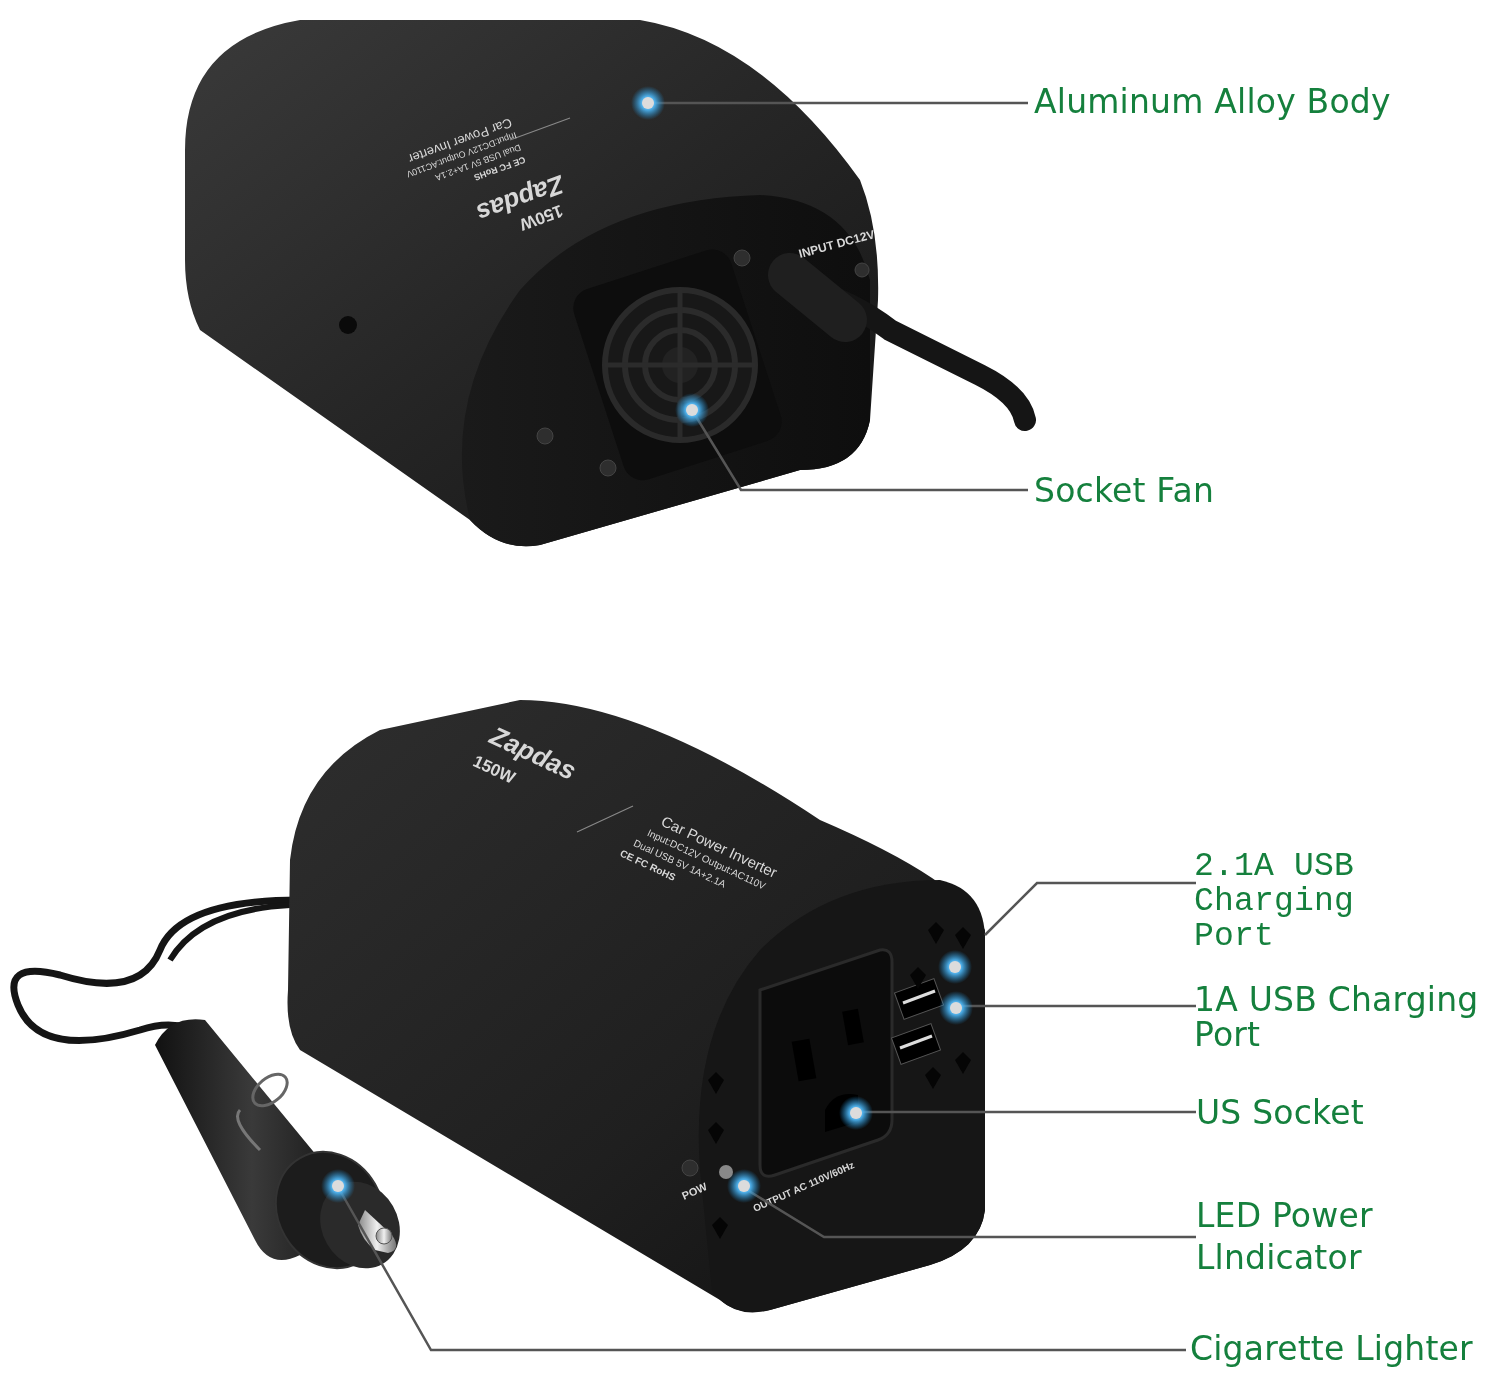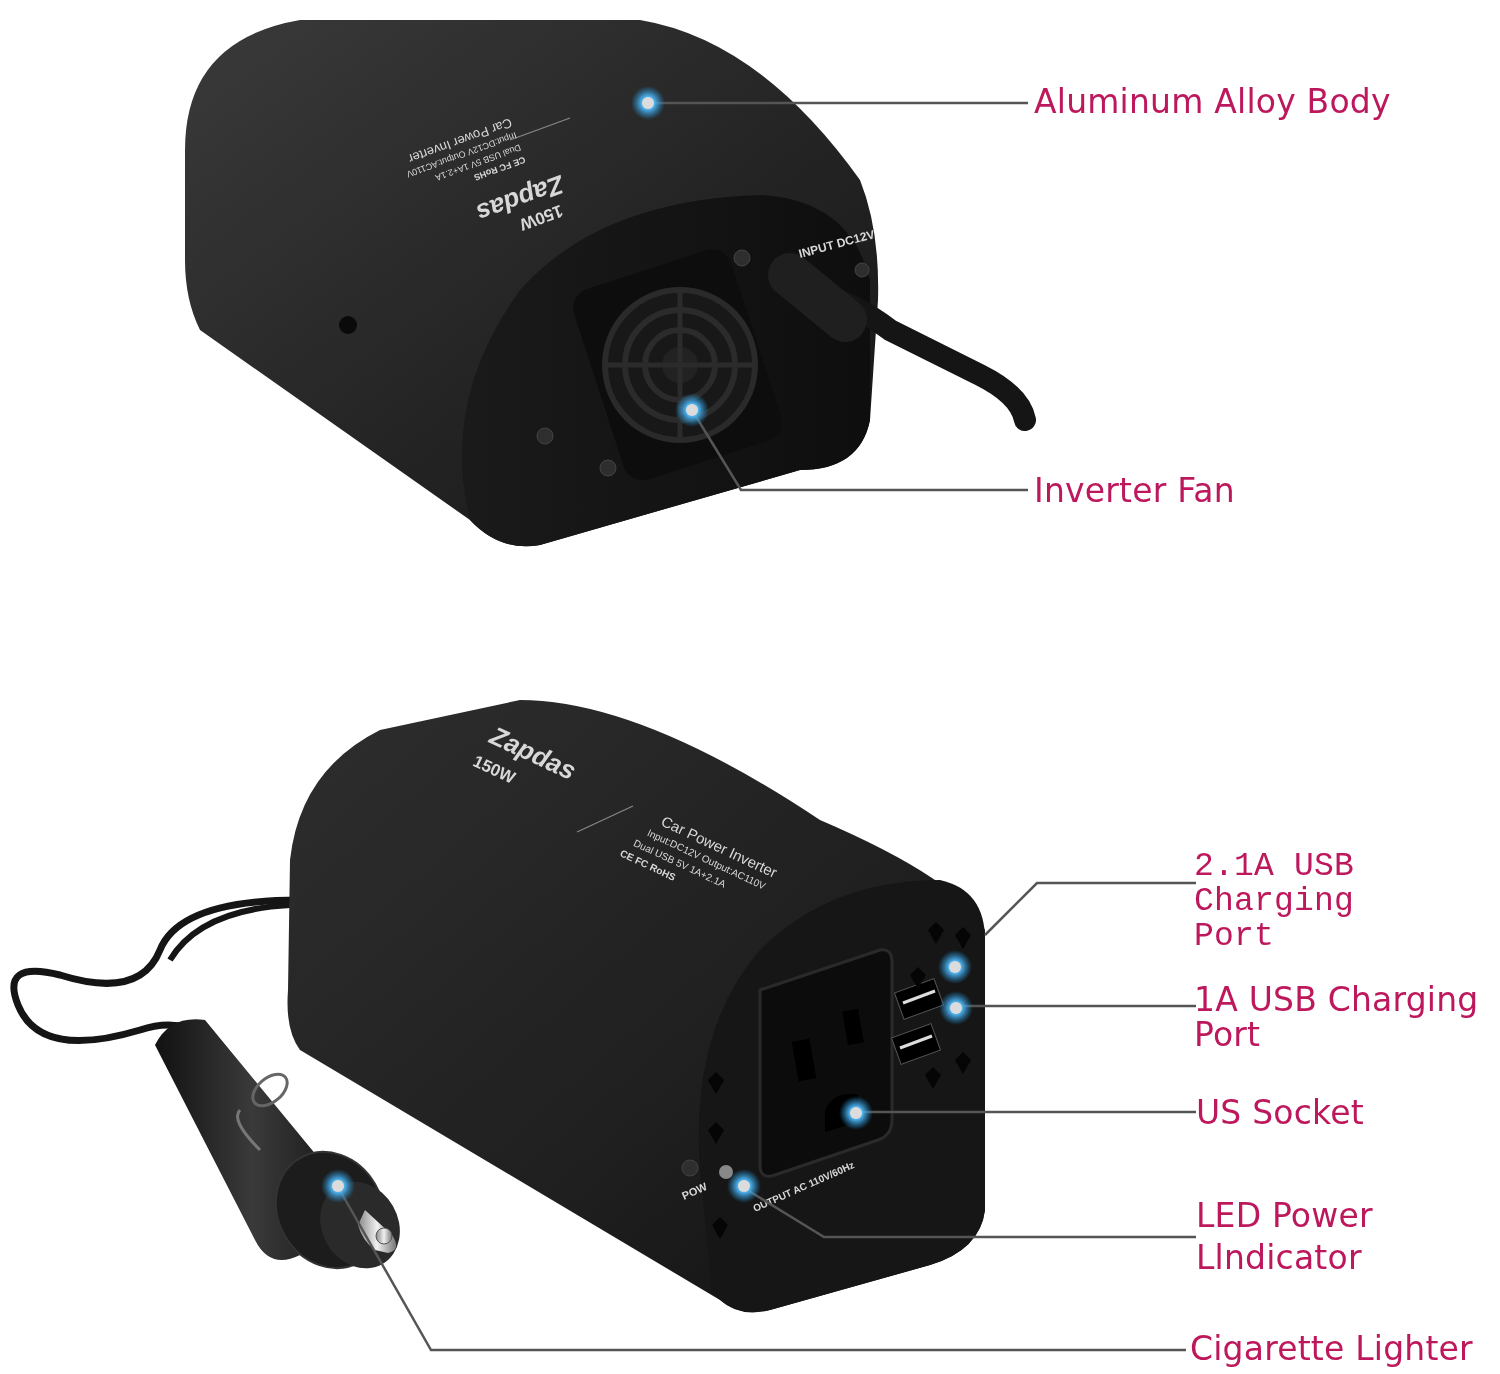--- a/index.html
+++ b/index.html
@@ -1,19 +1,19 @@
 <!DOCTYPE html>
 <html><head>
 <meta charset="utf-8">
 <style>
   html,body{margin:0;padding:0;background:#ffffff;}
   body{width:1500px;height:1374px;position:relative;overflow:hidden;font-family:"DejaVu Sans","Liberation Sans",sans-serif;}
   .stage{position:absolute;left:0;top:0;width:1500px;height:1374px;}
   svg.art{position:absolute;left:0;top:0;}
-  .label{position:absolute;color:#be185d;font-size:33px;line-height:35px;letter-spacing:0.2px;font-family:"DejaVu Sans","Liberation Sans",sans-serif;}
+  .label{position:absolute;color:#15803d;font-size:33px;line-height:35px;letter-spacing:0.2px;font-family:"DejaVu Sans","Liberation Sans",sans-serif;}
   .etch{fill:#d8d8d8;font-family:"Liberation Sans",sans-serif;}
   .dot-glow{fill:url(#glow);}
   .dot-core{fill:#dcdcdc;}
 </style>
 </head>
 <body>
 
 <div class="stage">
 <svg class="art" width="1500" height="1374" viewBox="0 0 1500 1374">
   <defs>
@@ -185,21 +185,21 @@
           <circle class="dot-core" cx="744" cy="1186" r="6"></circle>
         </g>
     <g>
           <circle class="dot-glow" cx="338" cy="1186" r="17"></circle>
           <circle class="dot-core" cx="338" cy="1186" r="6"></circle>
         </g>
   </g>
 </svg>
 
 <div class="label" style="left:1034px;top:84px;">Aluminum Alloy Body</div>
-<div class="label" style="left:1034px;top:473px;">Inverter Fan</div>
+<div class="label" style="left:1034px;top:473px;">Socket Fan</div>
 
 <div class="label" style="left:1194px;top:849px;font-family:Liberation Mono, monospace;">
   <div>2.1A USB Charging</div>
   <div>Port</div>
 </div>
 <div class="label" style="left:1194px;top:970px;margin-top:12px;">
   <div>1A USB Charging</div>
   <div>Port</div>
 </div>
 <div class="label" style="left:1196px;top:1095px;">US Socket</div>

